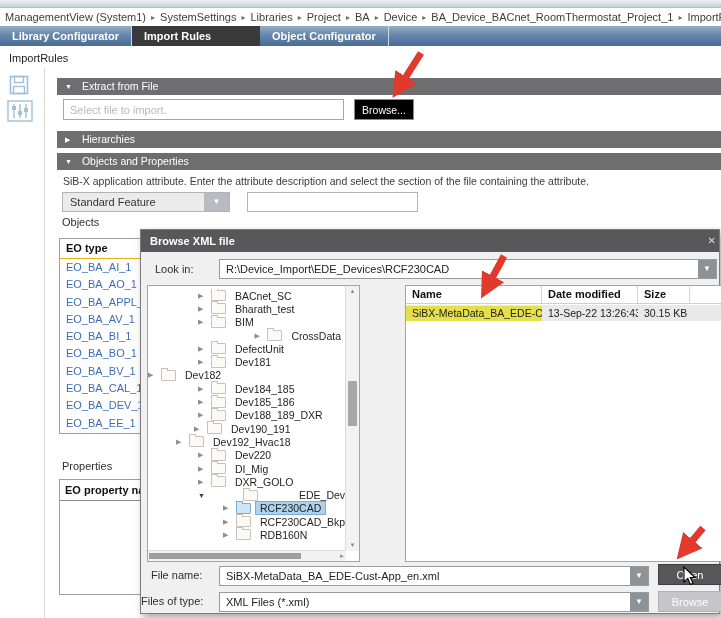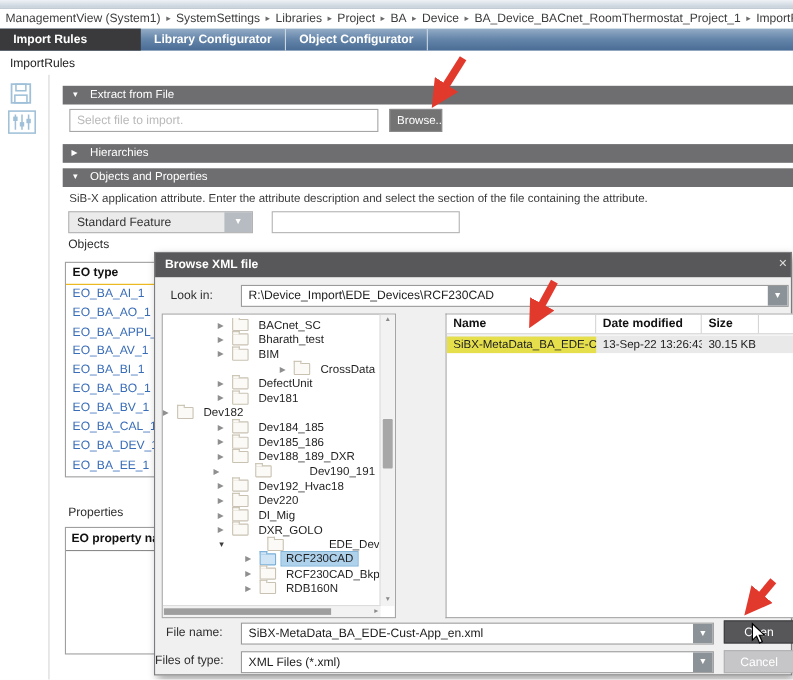--- a/index.html
+++ b/index.html
@@ -23,21 +23,21 @@
   .side-divider{position:absolute;left:44px;top:68px;width:1px;height:550px;background:#d6d6d6;}
   .side-icon{position:absolute;}
 
   .panel-header{position:absolute;left:57px;width:664px;height:17px;background:#6e6e70;color:#fff;
     font-size:10.5px;line-height:17px;padding-left:8px;box-sizing:border-box;white-space:nowrap;}
   .panel-header .tri{display:inline-block;width:14px;font-size:7px;vertical-align:1px;}
 
   .file-input{position:absolute;left:63px;top:99px;width:281px;height:21px;box-sizing:border-box;
     border:1px solid #a6a6a6;font-family:"Liberation Sans",sans-serif;font-size:11px;padding:0 6px;color:#333;}
   .file-input::placeholder{color:#b9b9b9;}
-  .browse-btn{position:absolute;left:354px;top:99px;width:48px;height:21px;background:#737373;
+  .browse-btn{position:absolute;left:354px;top:99px;width:60px;height:21px;background:#000000;
     border:1px solid #8a8a8c;color:#fff;font-family:"Liberation Sans",sans-serif;font-size:10.5px;}
 
   .desc-text{position:absolute;left:63px;top:175px;font-size:10.5px;color:#3a3a3a;white-space:nowrap;}
 
   .feature-dd{position:absolute;left:62px;top:192px;width:168px;height:20px;box-sizing:border-box;
     background:#ebebec;border:1px solid #b3b3b5;font-size:11px;line-height:18px;padding-left:7px;color:#333;}
   .feature-dd .dd{position:absolute;right:0;top:0;width:25px;height:18px;background:#b7bcc2;color:#fff;
     text-align:center;line-height:18px;font-size:8px;}
   .feature-input{position:absolute;left:247px;top:192px;width:171px;height:20px;box-sizing:border-box;
     border:1px solid #b3b3b5;font-family:"Liberation Sans",sans-serif;font-size:11px;padding:0 5px;}
@@ -106,22 +106,22 @@
   .overlay{position:absolute;left:0;top:0;z-index:99;pointer-events:none;}
 </style>
 </head>
 <body>
 
 <div id="screen">
 
   <div class="topstrip"></div>
   <div class="breadcrumb"><span class="bc-item">ManagementView (System1)</span><span class="bc-sep">▸</span><span class="bc-item">SystemSettings</span><span class="bc-sep">▸</span><span class="bc-item">Libraries</span><span class="bc-sep">▸</span><span class="bc-item">Project</span><span class="bc-sep">▸</span><span class="bc-item">BA</span><span class="bc-sep">▸</span><span class="bc-item">Device</span><span class="bc-sep">▸</span><span class="bc-item">BA_Device_BACnet_RoomThermostat_Project_1</span><span class="bc-sep">▸</span><span class="bc-item">ImportRules</span></div>
   <div class="tabbar">
+      <div class="tab">Library Configurator</div>
       <div class="tab active">Import Rules</div>
-      <div class="tab">Library Configurator</div>
       <div class="tab">Object Configurator</div>
     </div>
   <div class="page-label">ImportRules</div>
 
   <svg class="side-icon" style="left:9px;top:75px;" width="20" height="20" viewBox="0 0 20 20">
     <rect x="1.5" y="1.5" width="17" height="17" fill="none" stroke="#9fc0d8" stroke-width="1.6"></rect>
     <rect x="5.5" y="1.5" width="9" height="6" fill="none" stroke="#9fc0d8" stroke-width="1.4"></rect>
     <rect x="4.5" y="11.5" width="11" height="7" fill="none" stroke="#9fc0d8" stroke-width="1.4"></rect>
   </svg>
   <svg class="side-icon" style="left:7px;top:100px;" width="26" height="22" viewBox="0 0 26 22">
@@ -240,26 +240,26 @@
           <div class="tree-row" style="padding-left: 50px;">
             <span class="tw">▶</span>
             <span class="folder"></span>
             <span class="tlabel">Dev185_186</span>
           </div>
           <div class="tree-row" style="padding-left: 50px;">
             <span class="tw">▶</span>
             <span class="folder"></span>
             <span class="tlabel">Dev188_189_DXR</span>
           </div>
-          <div class="tree-row" style="padding-left: 46px; justify-content: space-between;">
+          <div class="tree-row" style="padding-left: 46px;">
             <span class="tw">▶</span>
             <span class="folder"></span>
             <span class="tlabel">Dev190_191</span>
           </div>
-          <div class="tree-row" style="padding-left: 50px;">
+          <div class="tree-row" style="padding-left: 28px;">
             <span class="tw">▶</span>
             <span class="folder"></span>
             <span class="tlabel">Dev192_Hvac18</span>
           </div>
           <div class="tree-row" style="padding-left: 50px;">
             <span class="tw">▶</span>
             <span class="folder"></span>
             <span class="tlabel">Dev220</span>
           </div>
           <div class="tree-row" style="padding-left: 50px;">
@@ -325,21 +325,21 @@
       <span>SiBX-MetaData_BA_EDE-Cust-App_en.xml</span>
       <span class="dd">▼</span>
     </div>
     <button class="open-btn">Open</button>
 
     <div class="dlg-label" style="left:0;top:365px;">Files of type:</div>
     <div class="combo" style="left:78px;top:362px;width:430px;">
       <span>XML Files (*.xml)</span>
       <span class="dd">▼</span>
     </div>
-    <button class="cancel-btn">Cancel</button>
+    <button class="cancel-btn">Browse</button>
   </div>
 
   <svg class="overlay" width="721" height="618">
     <defs>
       <marker id="ah" markerWidth="3.6" markerHeight="3.6" refX="2.4" refY="1.8" orient="auto">
         <path d="M0,0 L3.6,1.8 L0,3.6 Z" fill="#e2392d"></path>
       </marker>
     </defs>
     <line x1="421" y1="53" x2="397" y2="91" stroke="#e2392d" stroke-width="7" marker-end="url(#ah)"></line>
     <line x1="504" y1="256" x2="485" y2="291" stroke="#e2392d" stroke-width="7" marker-end="url(#ah)"></line>

